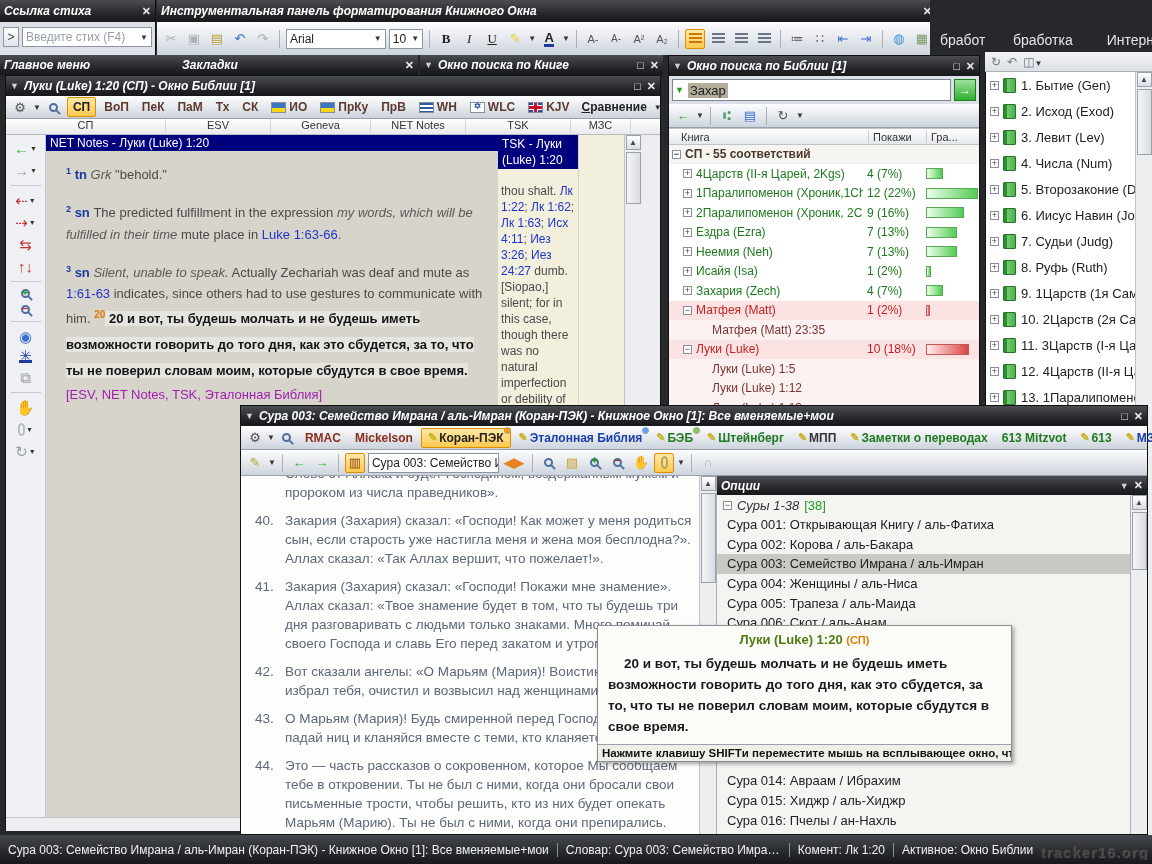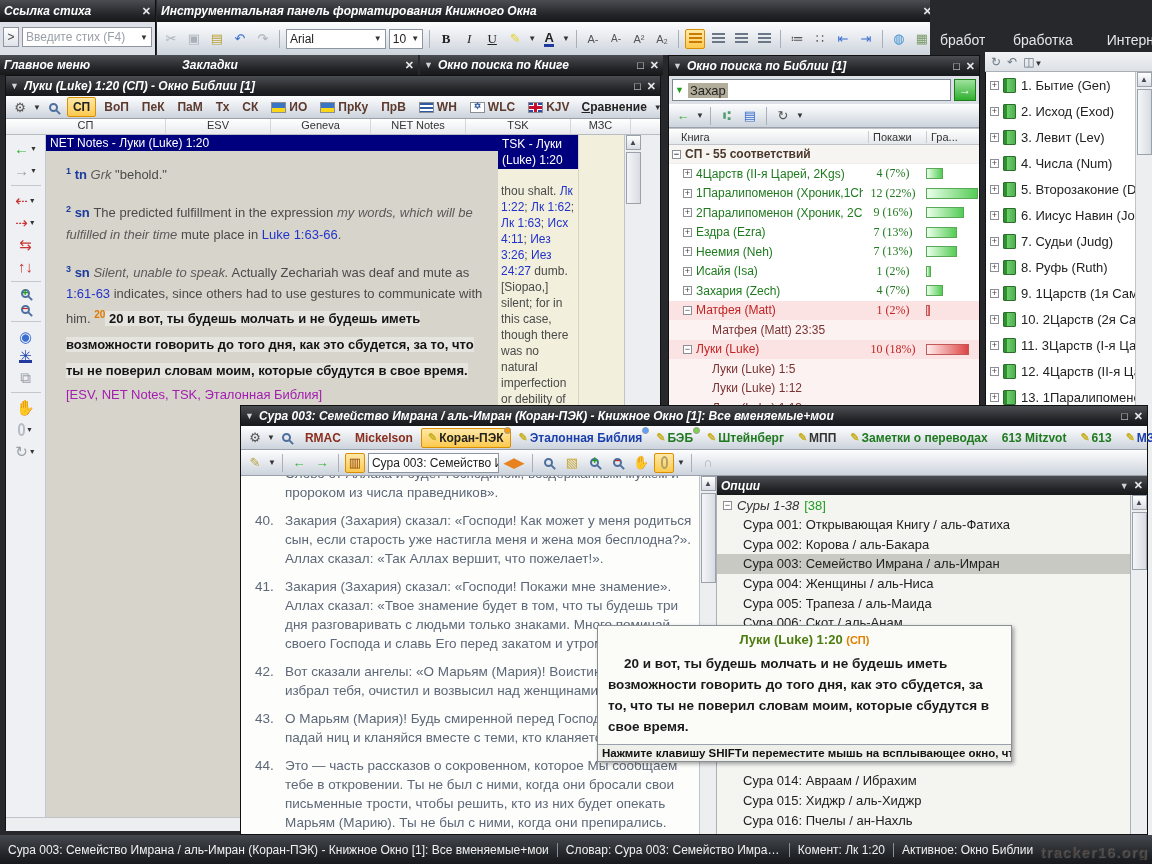--- a/index.html
+++ b/index.html
@@ -133,21 +133,21 @@
   #search-tools { height:24px; }
   #search-head { display:flex; height:17px; background:linear-gradient(#fff,#e4e7eb); border-top:1px solid #c0c4ca;
                  border-bottom:1px solid #c0c4ca; font-size:11px; color:#333; align-items:center;}
   #search-head .c1 { flex:1; padding-left:12px; border-right:1px solid #c9ccd1;}
   #search-head .c2 { width:58px; padding-left:4px; border-right:1px solid #c9ccd1;}
   #search-head .c3 { width:52px; padding-left:4px; }
   #group-row { display:flex; align-items:center; gap:4px; height:19px; padding-left:3px;
                font-weight:bold; color:#4a382c; background:#f6f5f1; border-bottom:1px solid #eee;}
   .srow { display:flex; align-items:center; height:19.5px; padding-left:14px; gap:4px; font-size:12px; color:#1f7a1f; }
   .srow .slabel { flex:1; white-space:nowrap; overflow:hidden; }
-  .srow .scount { width:52px; text-align:center; white-space:nowrap;font-family:Liberation Serif, serif; }
+  .srow .scount { width:52px; text-align:left; white-space:nowrap; }
   .srow .barbox { width:56px; padding:2px 3px; }
   .srow .bar { display:block; height:11px; border:1px solid #58a858; background:linear-gradient(90deg,#eaffea,#55cc55); }
   .srow.red { color:#c22222; background:#fbe3e3; }
   .srow.red .bar { border-color:#c25858; background:linear-gradient(90deg,#ffecec,#dd4444); }
   .srow.child-red { background:#fdf2f2; color:#7a3333; padding-left:30px; }
 
   
   #right-panel { left:985px; top:0; width:167px; height:835px; z-index:1; background:#26282c;}
   #right-panel .tabs { position:absolute; left:28px; top:32px; font-size:14px; color:#e4e6e9; display:flex; gap:34px;}
   #rp-tools { position:absolute; left:0; top:52px; width:167px; height:20px;
@@ -186,21 +186,21 @@
   .qlink { color:#2233bb; text-decoration:underline; }
   .qlink:empty { display:none; }
   .caret { display:none; width:1px; height:14px; background:#000; vertical-align:-2px;}
   .with-caret .caret { display:inline-block; }
   #options { flex:1; background:#f4f4f1; border-left:1px solid #aab0b8; display:flex; flex-direction:column;}
   #options .dark-bar { height:19px; font-weight:bold; }
   #opt-body { flex:1; display:flex; overflow:hidden;}
   #opt-list { flex:1; overflow:hidden; }
   .ogroup { display:flex; align-items:center; gap:5px; height:20px; padding-left:6px; font-style:italic; color:#333; font-size:13px;}
   .ogroup .cnt { color:#1f9d1f; font-style:normal; }
-  .oitem { height:19.7px; line-height:19.7px; padding-left:26px; font-size:13px; color:#222; white-space:nowrap; overflow:hidden;
+  .oitem { height:19.7px; line-height:19.7px; padding-left:10px; font-size:13px; color:#222; white-space:nowrap; overflow:hidden;
            background:repeating-linear-gradient(90deg, transparent 0 14px, transparent 14px) ; }
   .oitem.selected { background:#c9c9c4; }
   .opt-spacer { height:138px; }
 
   
   #tooltip { left:597px; top:625px; width:415px; height:137px; background:#fbfbf7; border:1px solid #8a8f96;
              box-shadow:2px 2px 4px rgba(0,0,0,.35); z-index:10; display:flex; flex-direction:column;}
   #tooltip .tt-title { text-align:center; padding-top:6px; font-size:13px; font-weight:bold;}
   #tooltip .tt-title .ref { color:#4d7c0f; }
   #tooltip .tt-title .mod { color:#e08000; font-size:11px; font-weight:bold;}

